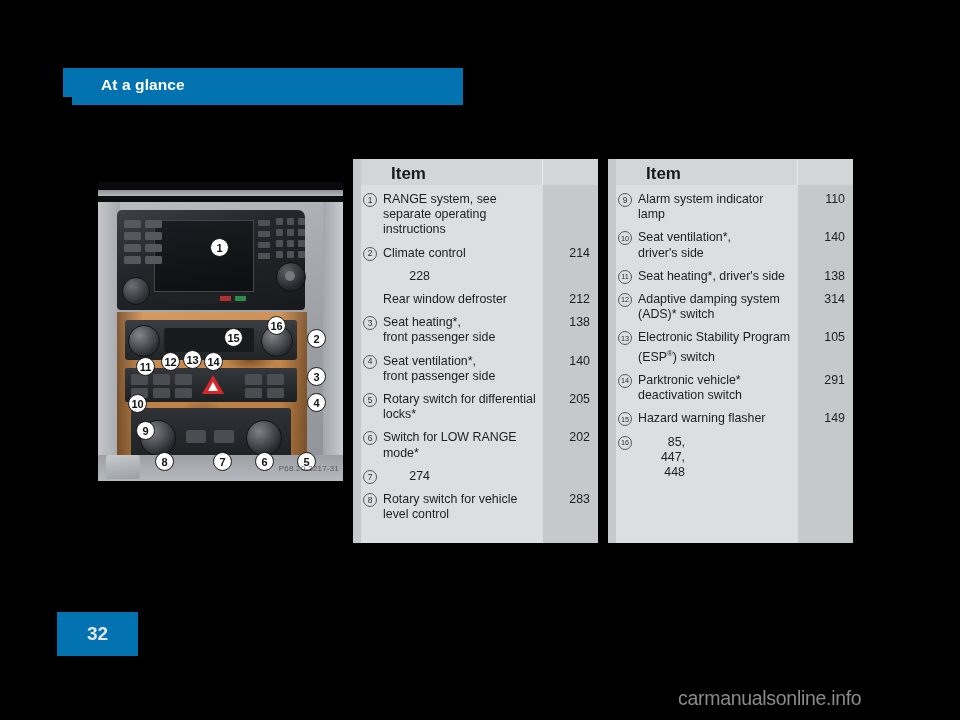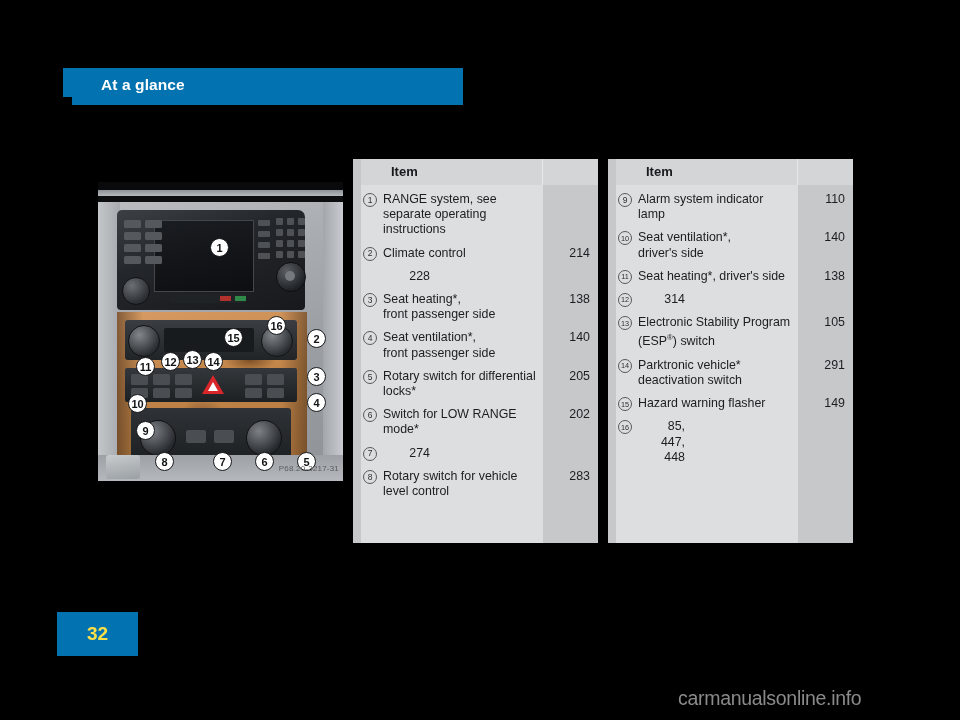--- a/index.html
+++ b/index.html
@@ -63,21 +63,21 @@
   }
   #page-number-text {
     position: absolute;
     left: 0; top: 0;
     width: 81px; height: 44px;
     display: flex;
     align-items: center;
     justify-content: center;
     font-size: 19px;
     font-weight: bold;
-    color: #fde047;
+    color: #e5e5e5;
   }
 
   
   #watermark {
     position: absolute;
     left: 678px;
     top: 687px;
     font-size: 19.5px;
     color: #8a8a8a;
     letter-spacing: -0.3px;
@@ -263,21 +263,21 @@
     height: 26px;
     background: #d3d5d7;
     width: 100%;
   }
   .tbl-head .gutter {
     position: absolute; left: 0; top: 0; width: 8px; height: 100%;
     background: #c6c8ca;
   }
   .tbl-head .h-item {
     position: absolute; left: 38px; top: 5px;
-    font-size: 13px; font-weight: bold; color: #17191b;
+    font-size: 17px; font-weight: bold; color: #17191b;
   }
   .tbl-head .h-page {
     position: absolute; right: 8px; top: 5px;
     font-size: 13px; font-weight: bold; color: #17191b; margin-top: 24px;
   }
   .tbl-head .h-sep {
     position: absolute; right: 55px; top: 0; width: 1px; height: 100%;
     background: #e6e8e9;
   }
 
@@ -476,20 +476,25 @@
       <div class="row">
         <div class="num"><span class="num-circle">2</span></div>
         <div class="label">Climate control</div>
         <div class="pageno">214</div>
       </div>
       <div class="row">
         <div class="num"></div>
         <div class="pageno">228</div>
       </div>
       <div class="row">
+        <div class="num"></div>
+        <div class="label">Rear window defroster</div>
+        <div class="pageno">212</div>
+      </div>
+      <div class="row">
         <div class="num"><span class="num-circle">3</span></div>
         <div class="label" style="white-space: pre-line;">Seat heating*,
 front passenger side</div>
         <div class="pageno">138</div>
       </div>
       <div class="row">
         <div class="num"><span class="num-circle">4</span></div>
         <div class="label" style="white-space: pre-line;">Seat ventilation*,
 front passenger side</div>
         <div class="pageno">140</div>
@@ -539,20 +544,21 @@
 driver's side</div>
         <div class="pageno">140</div>
       </div>
       <div class="row">
         <div class="num"><span class="num-circle wide">11</span></div>
         <div class="label">Seat heating*, driver's side</div>
         <div class="pageno">138</div>
       </div>
       <div class="row">
         <div class="num"><span class="num-circle wide">12</span></div>
+        <div class="label">Adaptive damping system (ADS)* switch</div>
         <div class="pageno">314</div>
       </div>
       <div class="row">
         <div class="num"><span class="num-circle wide">13</span></div>
         <div class="label">Electronic Stability Program (ESP<span class="reg">®</span>) switch</div>
         <div class="pageno">105</div>
       </div>
       <div class="row">
         <div class="num"><span class="num-circle wide">14</span></div>
         <div class="label">Parktronic vehicle* deactivation switch</div>

